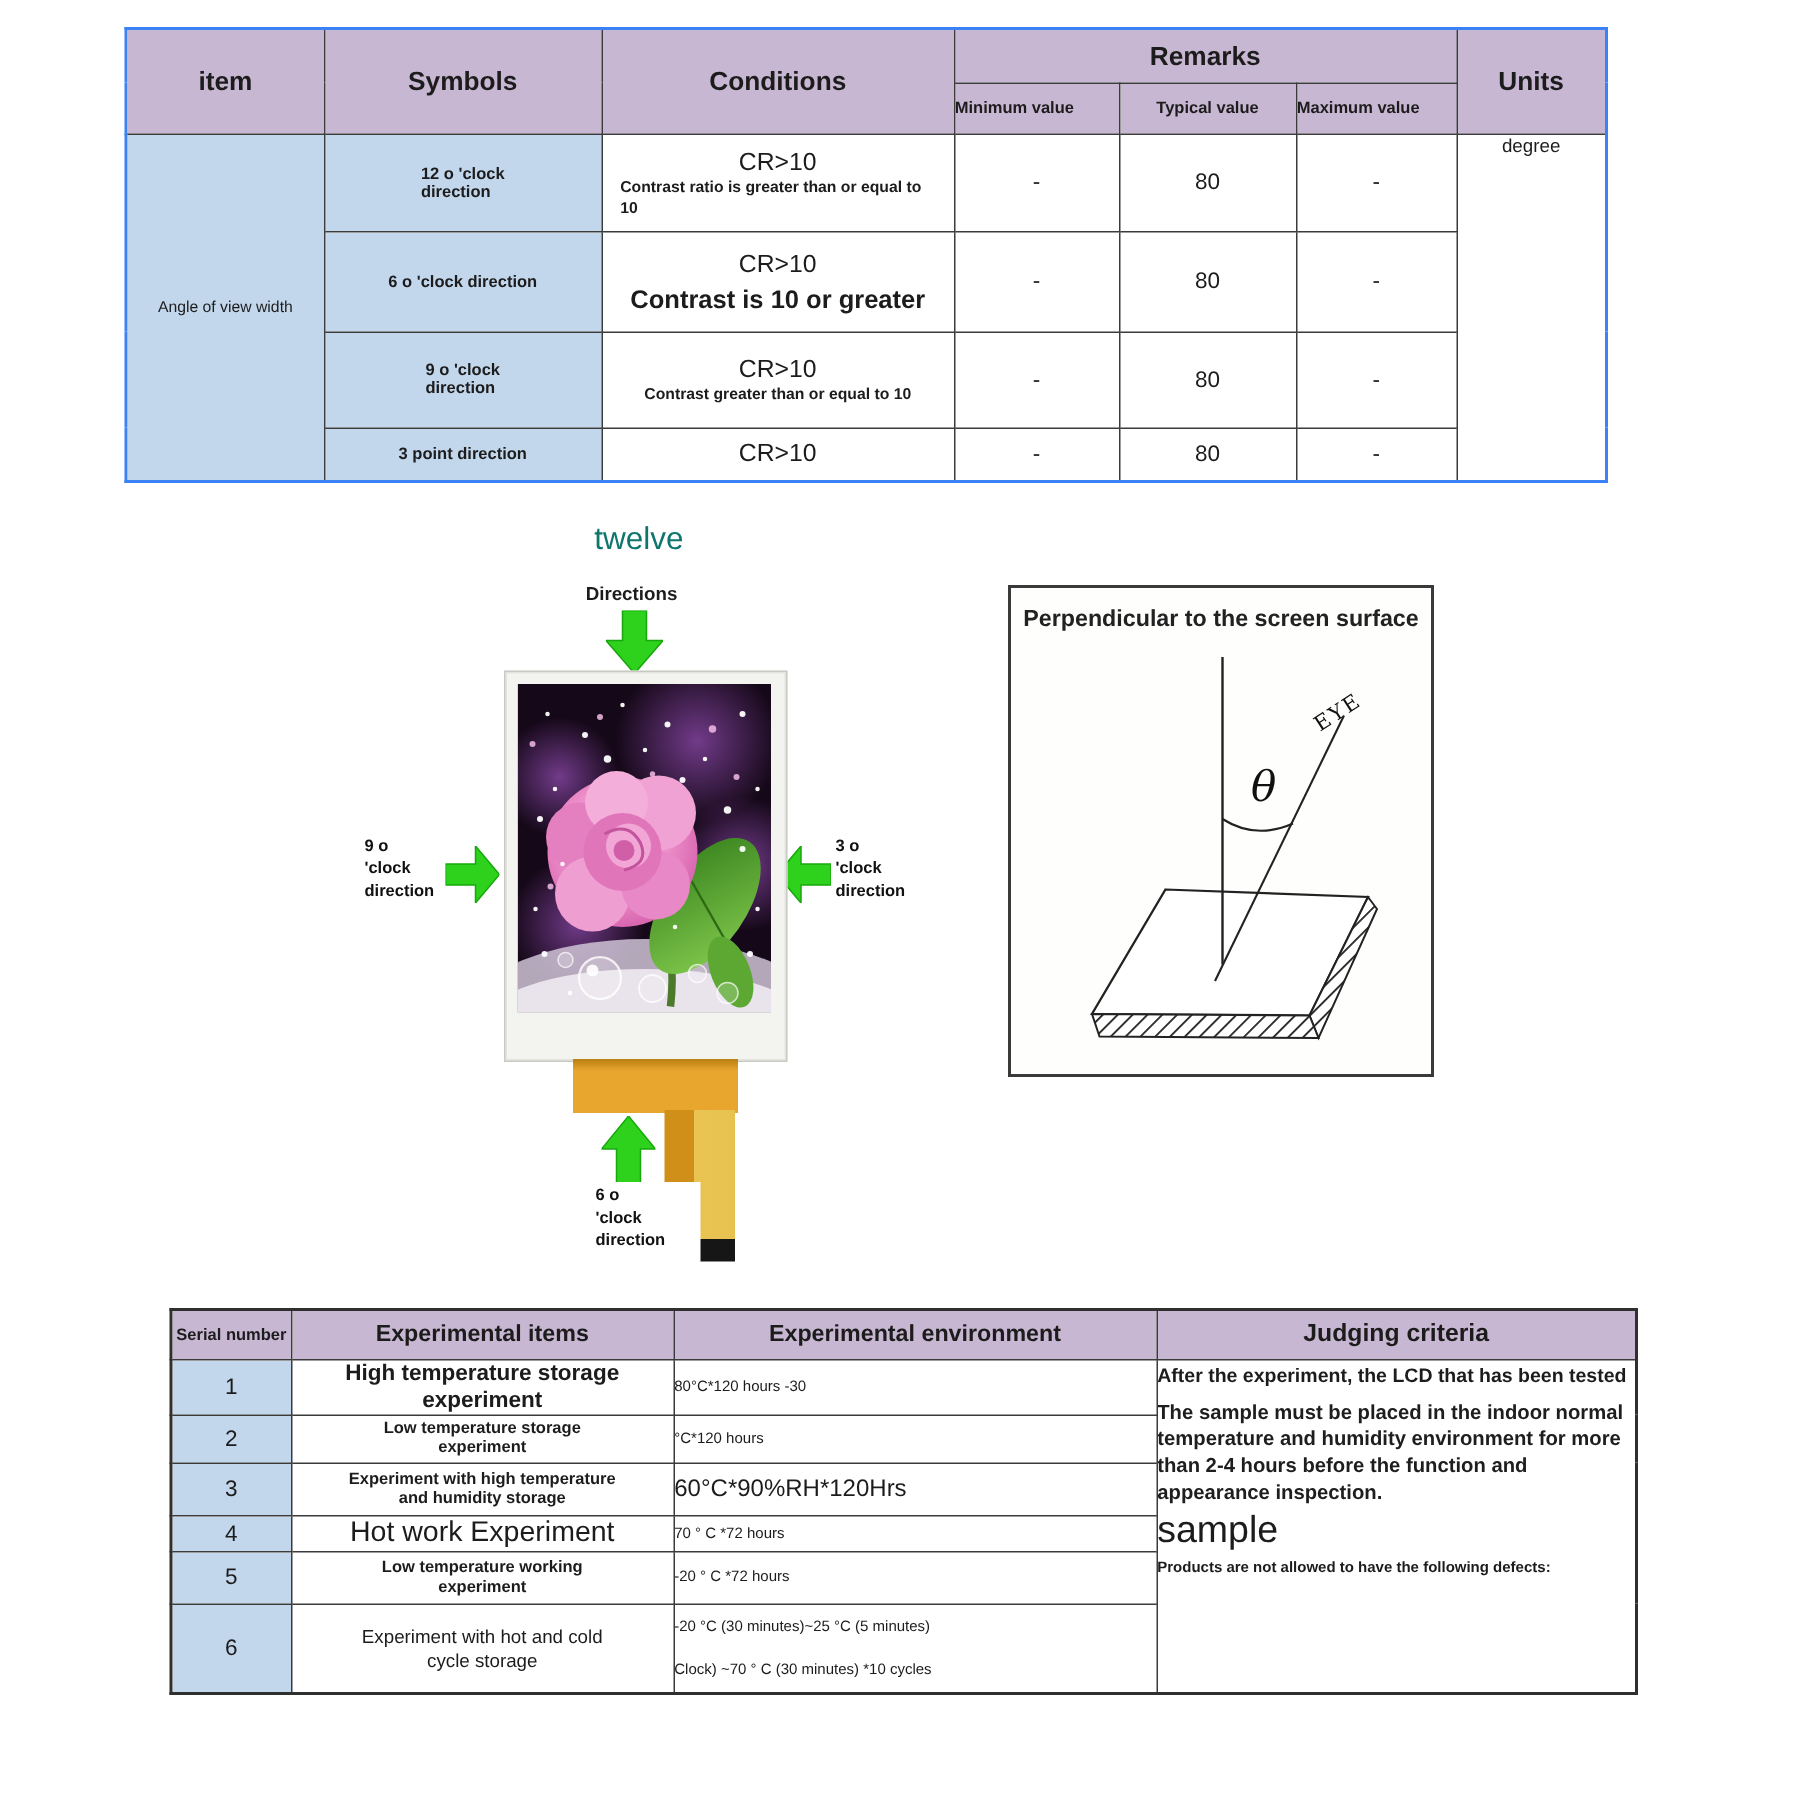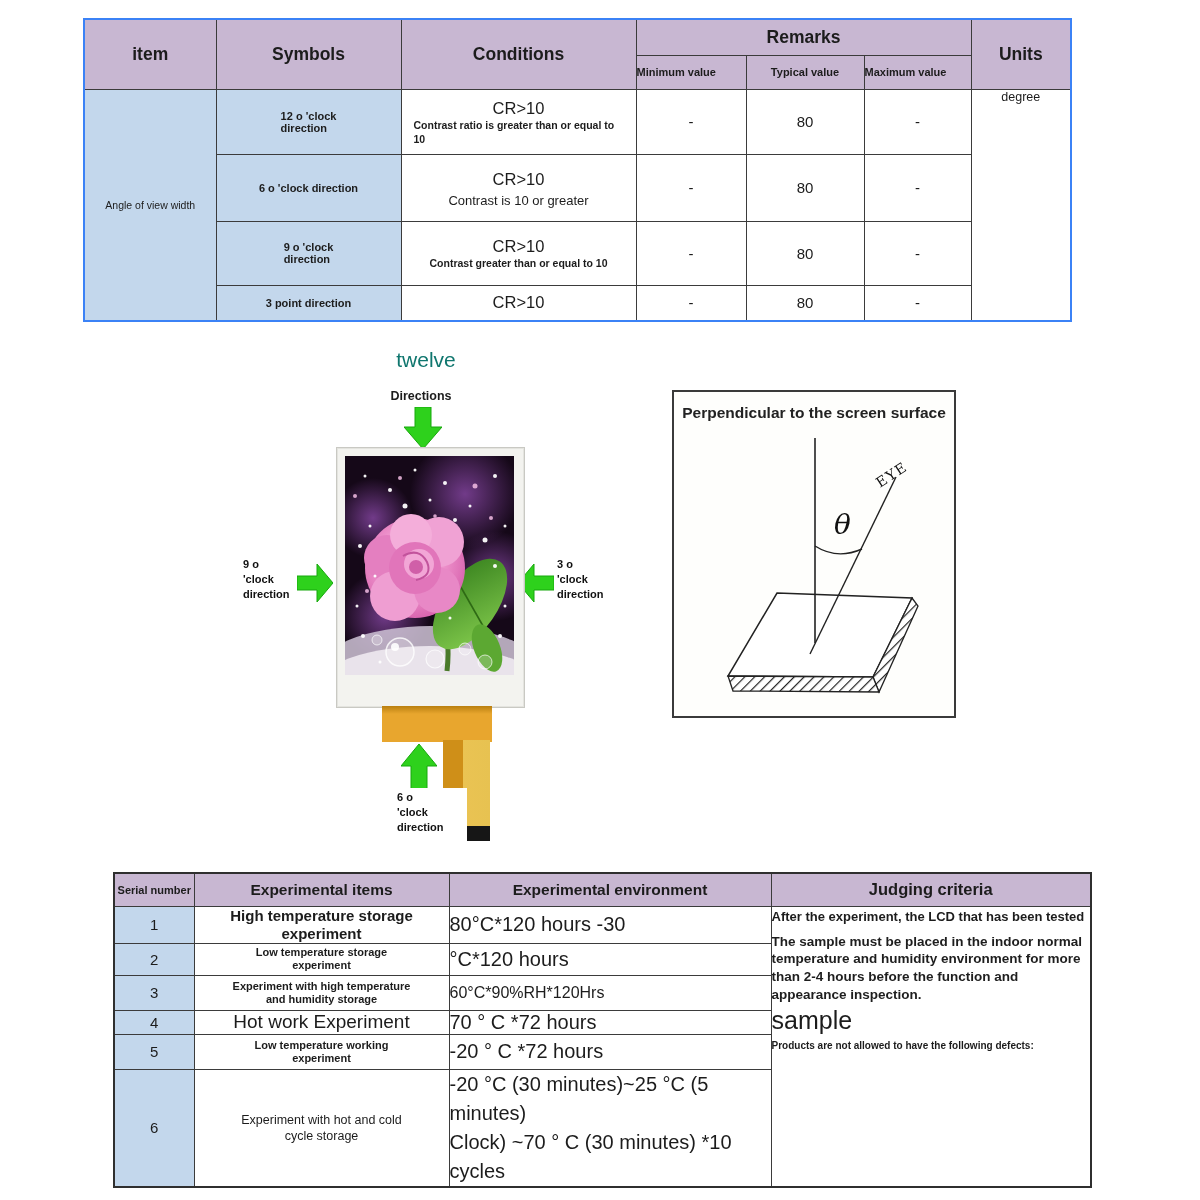--- a/index.html
+++ b/index.html
@@ -16,21 +16,21 @@
   .hdr-sub{font-size:11px;text-align:left;padding:2px 8px;vertical-align:middle;}
   .hdr-sub.ctr{text-align:center;}
   .bluecell{background:#c3d7ec;text-align:center;vertical-align:middle;}
   .sym{font-size:11px;font-weight:bold;}
   .sym .inner{display:inline-block;text-align:left;}
   .itemcell{font-size:10.5px;}
   .condcell{text-align:center;vertical-align:middle;background:#fff;}
   .cond-main{font-size:16.5px;margin:2px 0 1px 0;}
   .cond-sub{font-size:10.5px;font-weight:bold;line-height:1.3;padding:0 12px;}
   .cond-sub.left{text-align:left;}
-  .cond-big{font-size:13px;font-weight:normal;margin-top:4px;}
+  .cond-big{font-size:17px;font-weight:bold;margin-top:4px;}
   .valcell{text-align:center;vertical-align:middle;font-size:15px;background:#fff;}
   .unitscell{text-align:center;vertical-align:top;padding-top:72px;font-size:12.5px;background:#fff;}
 
   
   .abs{position:absolute;}
   .twelve{left:366px;top:348px;width:120px;text-align:center;font-size:21px;color:#0f766e;}
   .directions{left:366px;top:389px;width:110px;text-align:center;font-size:12.5px;font-weight:bold;}
   .dir-label{font-size:11px;font-weight:bold;line-height:15px;color:#111;}
   .lcd{left:336px;top:447px;width:187px;height:259px;background:#f3f3ef;
        border:1px solid #c9c9c3;box-shadow:0 0 0 1px #e4e4df inset;}
@@ -55,21 +55,21 @@
   table.rel th,table.rel td{border:1.5px solid #3b3b3b;padding:0;overflow:hidden;}
   .rel .hdr-serial{font-size:11px;line-height:12px;}
   .rel .hdr-mid{font-size:15.5px;}
   .rel .hdr-j{font-size:16.5px;}
   .serialcell{background:#c3d7ec;text-align:center;vertical-align:middle;font-size:15px;}
   .expitem{text-align:center;vertical-align:middle;background:#fff;line-height:1.2;}
   .fz10b{font-size:15px;font-weight:bold;}
   .fz11b{font-size:11px;font-weight:bold;line-height:13px;}
   .fz13{font-size:19px;}
   .fz12{font-size:12.5px;line-height:16px;}
-  .envcell{text-align:left;vertical-align:middle;padding-left:12px;font-size:20px;background:#fff;}
+  .envcell{text-align:left;vertical-align:middle;padding-left:12px;font-size:10px;background:#fff;}
   .envcell.tall{line-height:29px;}
   .judgecell{vertical-align:top;background:#fff;padding:8px 12px 0 12px;}
   .j1{font-size:13px;font-weight:bold;margin:2px 0 9px 0;}
   .j2{font-size:13.5px;font-weight:bold;line-height:1.32;color:#1e1e1e;margin:0 0 2px 0;}
   .j3{font-size:25px;margin:0 0 4px 0;}
   .j4{font-size:10px;font-weight:bold;line-height:1.4;}
 </style>
 </head>
 <body>
 

